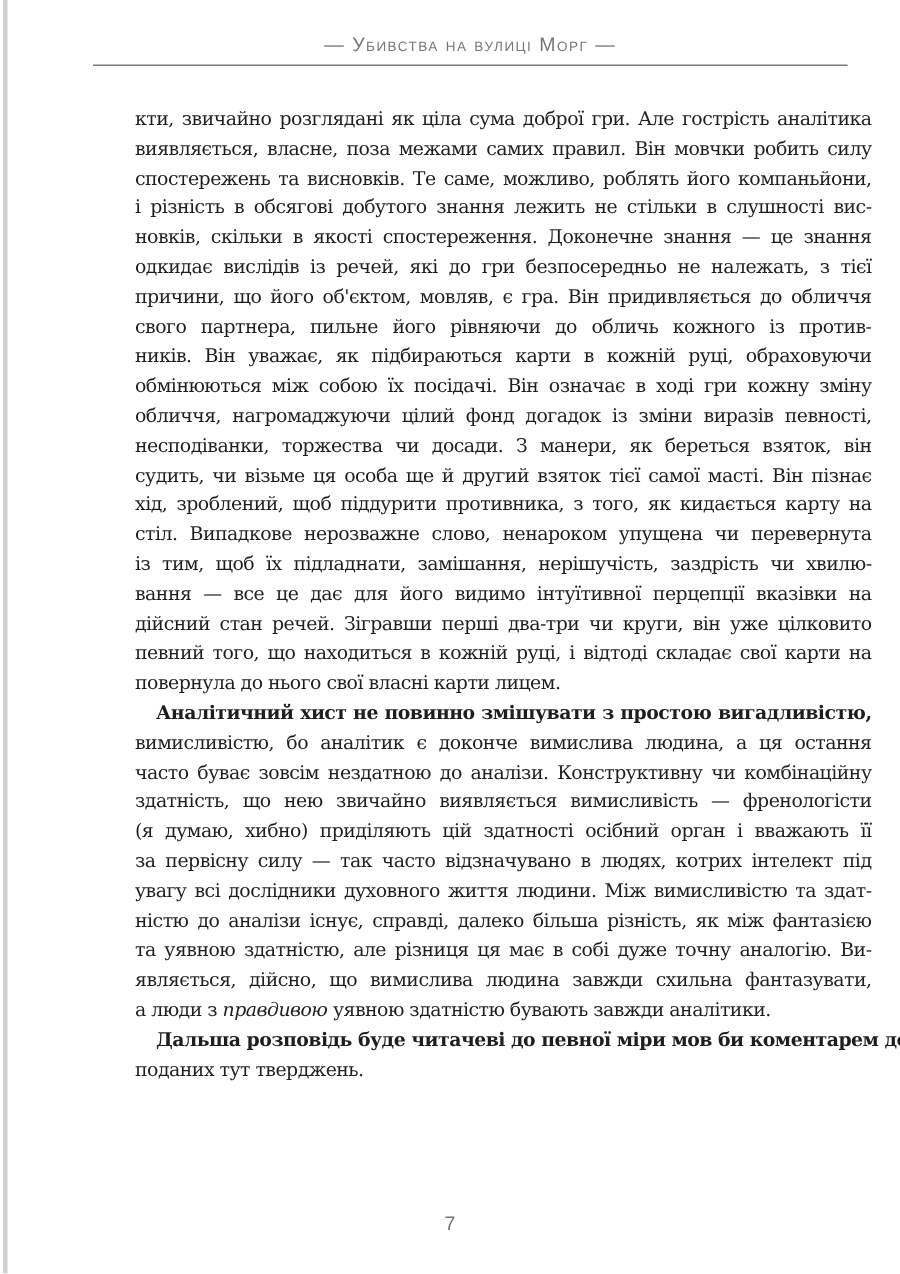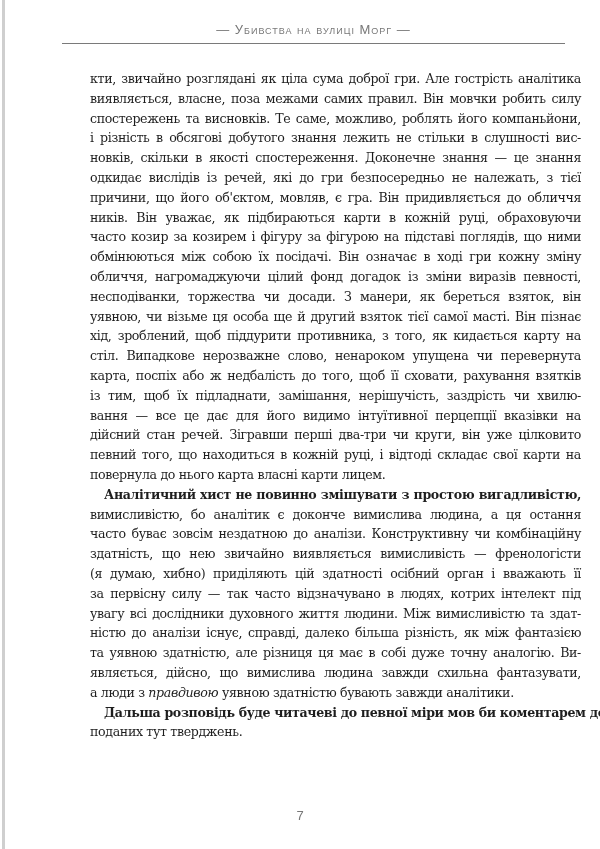--- a/index.html
+++ b/index.html
@@ -43,34 +43,33 @@
 <div class="text-block">
 
   <div>
     <span class="line">кти, звичайно розглядані як ціла сума доброї гри. Але гострість аналітика</span>
     <span class="line">виявляється, власне, поза межами самих правил. Він мовчки робить силу</span>
     <span class="line">спостережень та висновків. Те саме, можливо, роблять його компаньйони,</span>
     <span class="line">і різність в обсягові добутого знання лежить не стільки в слушності вис-</span>
     <span class="line">новків, скільки в якості спостереження. Доконечне знання — це знання</span>
     <span class="line">одкидає вислідів із речей, які до гри безпосередньо не належать, з тієї</span>
     <span class="line">причини, що його об'єктом, мовляв, є гра. Він придивляється до обличчя</span>
+    <span class="line">свого партнера, пильне його рівняючи до обличь кожного із против-</span>
     <span class="line">ників. Він уважає, як підбираються карти в кожній руці, обраховуючи</span>
-    <span class="line">часто козир за козирем і фігуру за фігурою на підставі поглядів, що ними</span>
     <span class="line">обмінюються між собою їх посідачі. Він означає в ході гри кожну зміну</span>
     <span class="line">обличчя, нагромаджуючи цілий фонд догадок із зміни виразів певності,</span>
     <span class="line">несподіванки, торжества чи досади. З манери, як береться взяток, він</span>
-    <span class="line">уявною, чи візьме ця особа ще й другий взяток тієї самої масті. Він пізнає</span>
+    <span class="line">судить, чи візьме ця особа ще й другий взяток тієї самої масті. Він пізнає</span>
     <span class="line">хід, зроблений, щоб піддурити противника, з того, як кидається карту на</span>
     <span class="line">стіл. Випадкове нерозважне слово, ненароком упущена чи перевернута</span>
-    <span class="line">карта, поспіх або ж недбалість до того, щоб її сховати, рахування взятків</span>
     <span class="line">із тим, щоб їх підладнати, замішання, нерішучість, заздрість чи хвилю-</span>
     <span class="line">вання — все це дає для його видимо інтуїтивної перцепції вказівки на</span>
     <span class="line">дійсний стан речей. Зігравши перші два-три чи круги, він уже цілковито</span>
     <span class="line">певний того, що находиться в кожній руці, і відтоді складає свої карти на</span>
-    <span class="line last">повернула до нього карта власні карти лицем.</span>
+    <span class="line last">повернула до нього свої власні карти лицем.</span>
   </div>
 
   <div>
     <span class="line indent">Аналітичний хист не повинно змішувати з простою вигадливістю,</span>
     <span class="line">вимисливістю, бо аналітик є доконче вимислива людина, а ця остання</span>
     <span class="line">часто буває зовсім нездатною до аналізи. Конструктивну чи комбінаційну</span>
     <span class="line">здатність, що нею звичайно виявляється вимисливість — френологісти</span>
     <span class="line">(я думаю, хибно) приділяють цій здатності осібний орган і вважають її</span>
     <span class="line">за первісну силу — так часто відзначувано в людях, котрих інтелект під</span>
     <span class="line">увагу всі дослідники духовного життя людини. Між вимисливістю та здат-</span>

